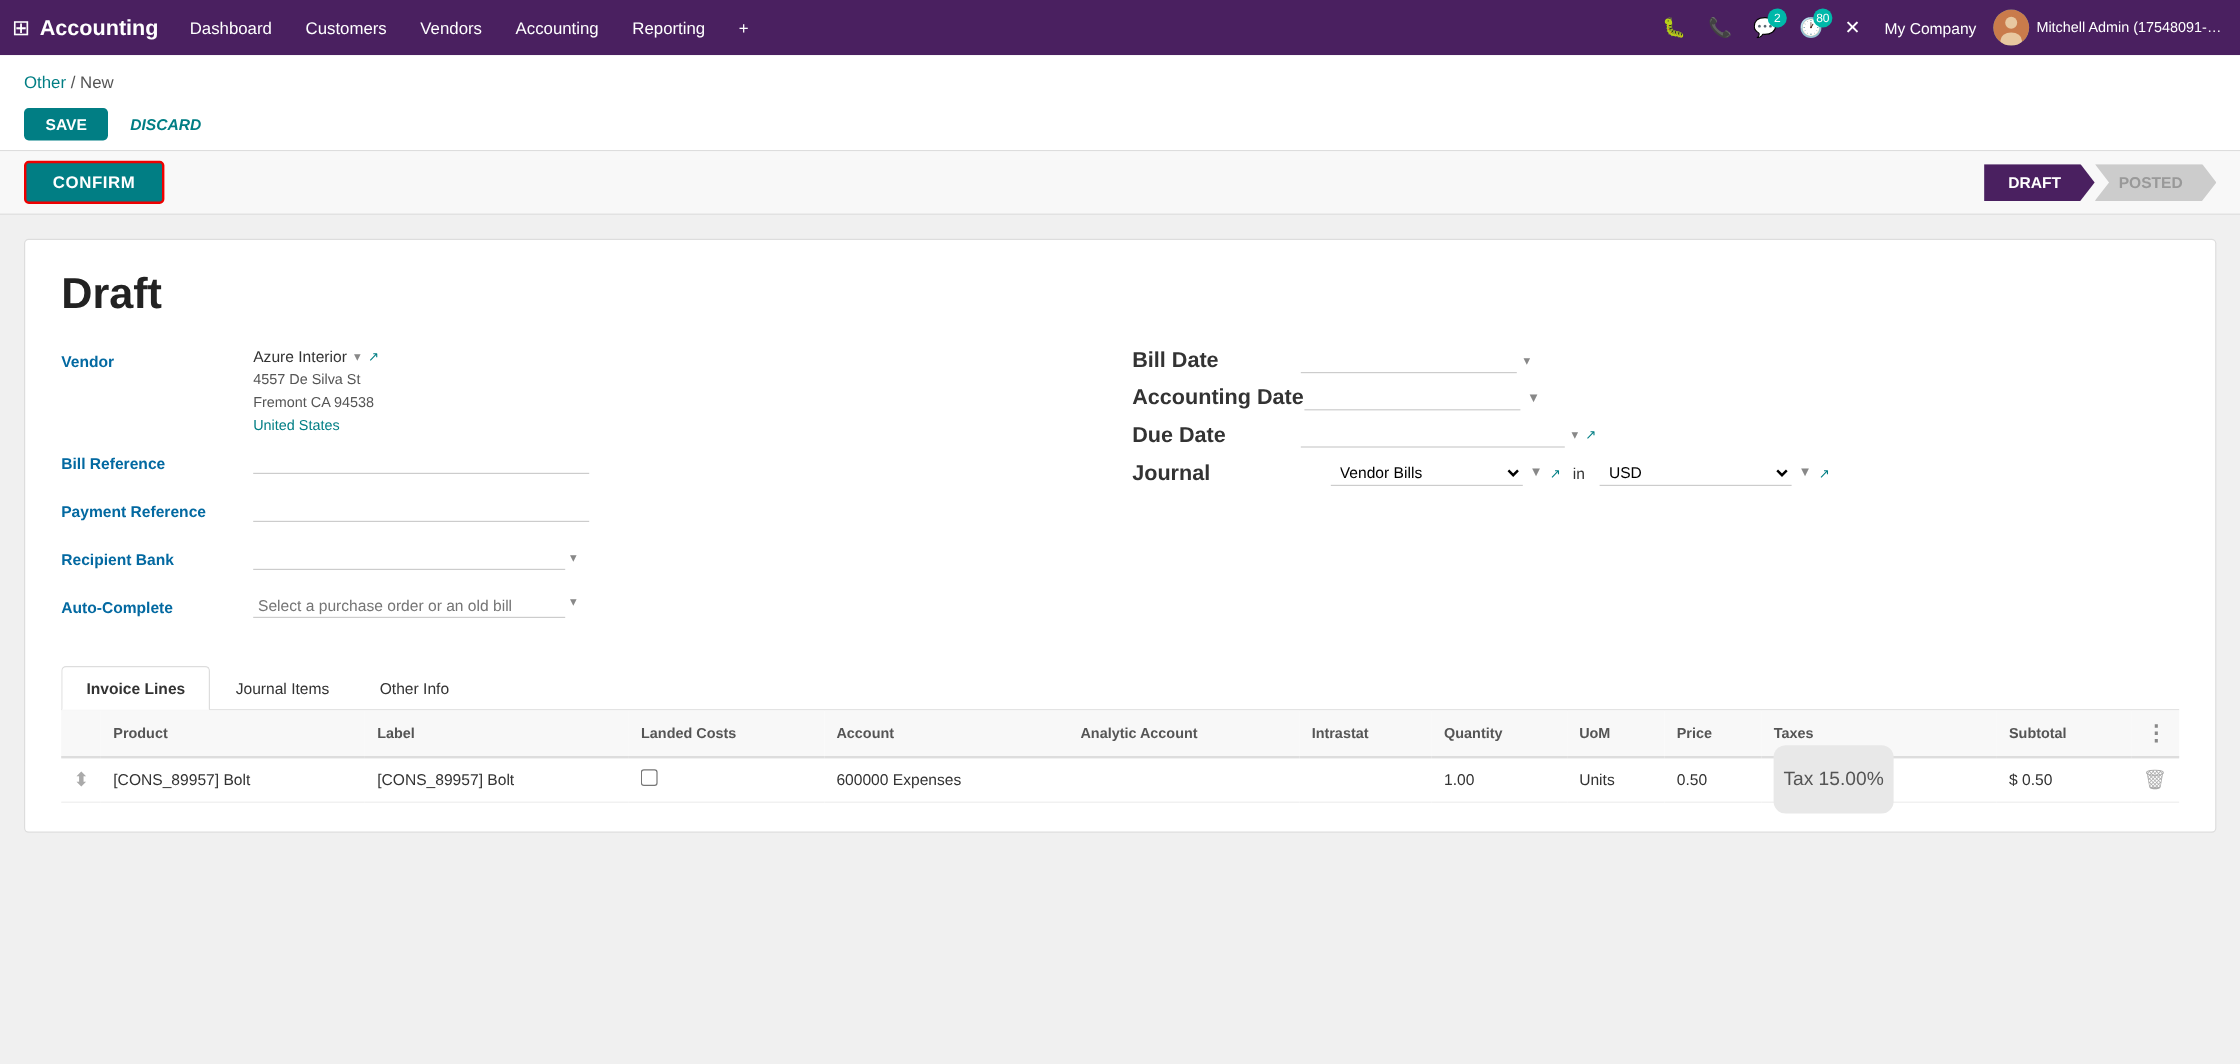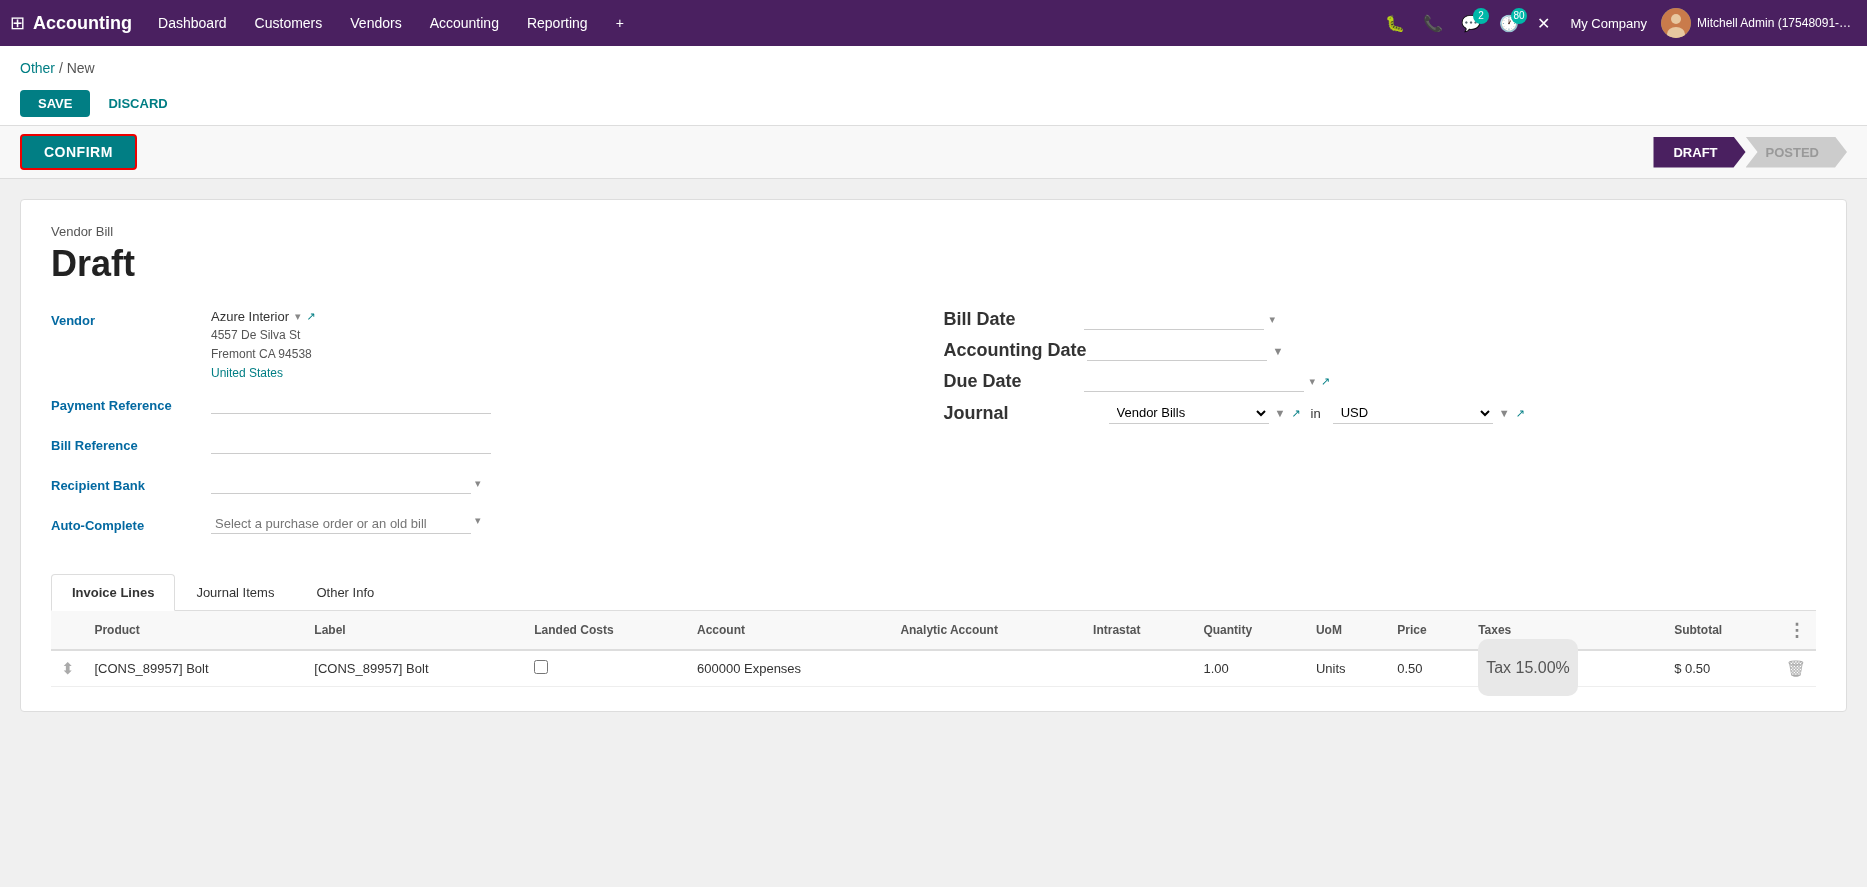--- a/index.html
+++ b/index.html
@@ -48,21 +48,21 @@
     .page-header { background: #fff; border-bottom: 1px solid #ddd; padding: 8px 20px 0 20px; }
     .breadcrumb { font-size: 14px; color: #555; padding: 6px 0; }
     .breadcrumb a { color: #017e84; text-decoration: none; }
     .toolbar { display: flex; align-items: center; gap: 8px; padding: 8px 0; }
     .btn-save {
       background: #017e84; color: #fff; border: none;
       padding: 6px 18px; border-radius: 4px; cursor: pointer; font-size: 13px; font-weight: 600;
     }
     .btn-discard {
       background: none; color: #017e84; border: none;
-      padding: 6px 10px; cursor: pointer; font-size: 13px; font-weight: 600;
+      padding: 6px 10px; cursor: pointer; font-size: 13px; font-weight: 600; font-style: italic;
     }
 
     
     .status-bar {
       display: flex; align-items: center; justify-content: space-between;
       background: #f8f8f8; border-bottom: 1px solid #ddd;
       padding: 8px 20px;
     }
     .btn-confirm {
       background: #017e84; color: #fff; border: 2px solid #e00;
@@ -199,21 +199,20 @@
 <div class="status-bar">
   <button class="btn-confirm">CONFIRM</button>
   <div class="status-pipeline">
     <div class="status-step active">DRAFT</div>
     <div class="status-step inactive">POSTED</div>
   </div>
 </div>
 
 <div class="content-area">
   <div class="bill-card">
-    <div class="bill-type-label">Vendor Bill</div>
     <div class="bill-status-title">Draft</div>
 
     <div class="form-grid">
 
       <div class="form-section">
 
         <div class="form-row">
           <div class="form-label">Vendor</div>
           <div class="form-value">
             <div class="vendor-row-inner">
@@ -223,28 +222,28 @@
             </div>
             <div class="vendor-addr">
               <div>4557 De Silva St</div>
               <div>Fremont CA 94538</div>
               <div style="color:#017e84;">United States</div>
             </div>
           </div>
         </div>
 
         <div class="form-row">
-          <div class="form-label">Payment Reference</div>
+          <div class="form-label">Bill Reference</div>
           <div class="form-value">
             <input type="text" value="" style="width: 280px;">
           </div>
         </div>
 
         <div class="form-row">
-          <div class="form-label">Bill Reference</div>
+          <div class="form-label">Payment Reference</div>
           <div class="form-value">
             <input type="text" value="" style="width: 280px;">
           </div>
         </div>
 
         <div class="form-row">
           <div class="form-label">Recipient Bank</div>
           <div class="form-value" style="display:flex;align-items:center;gap:4px;">
             <input type="text" value="" style="width: 260px;">
             <span class="dropdown-arrow">▾</span>

